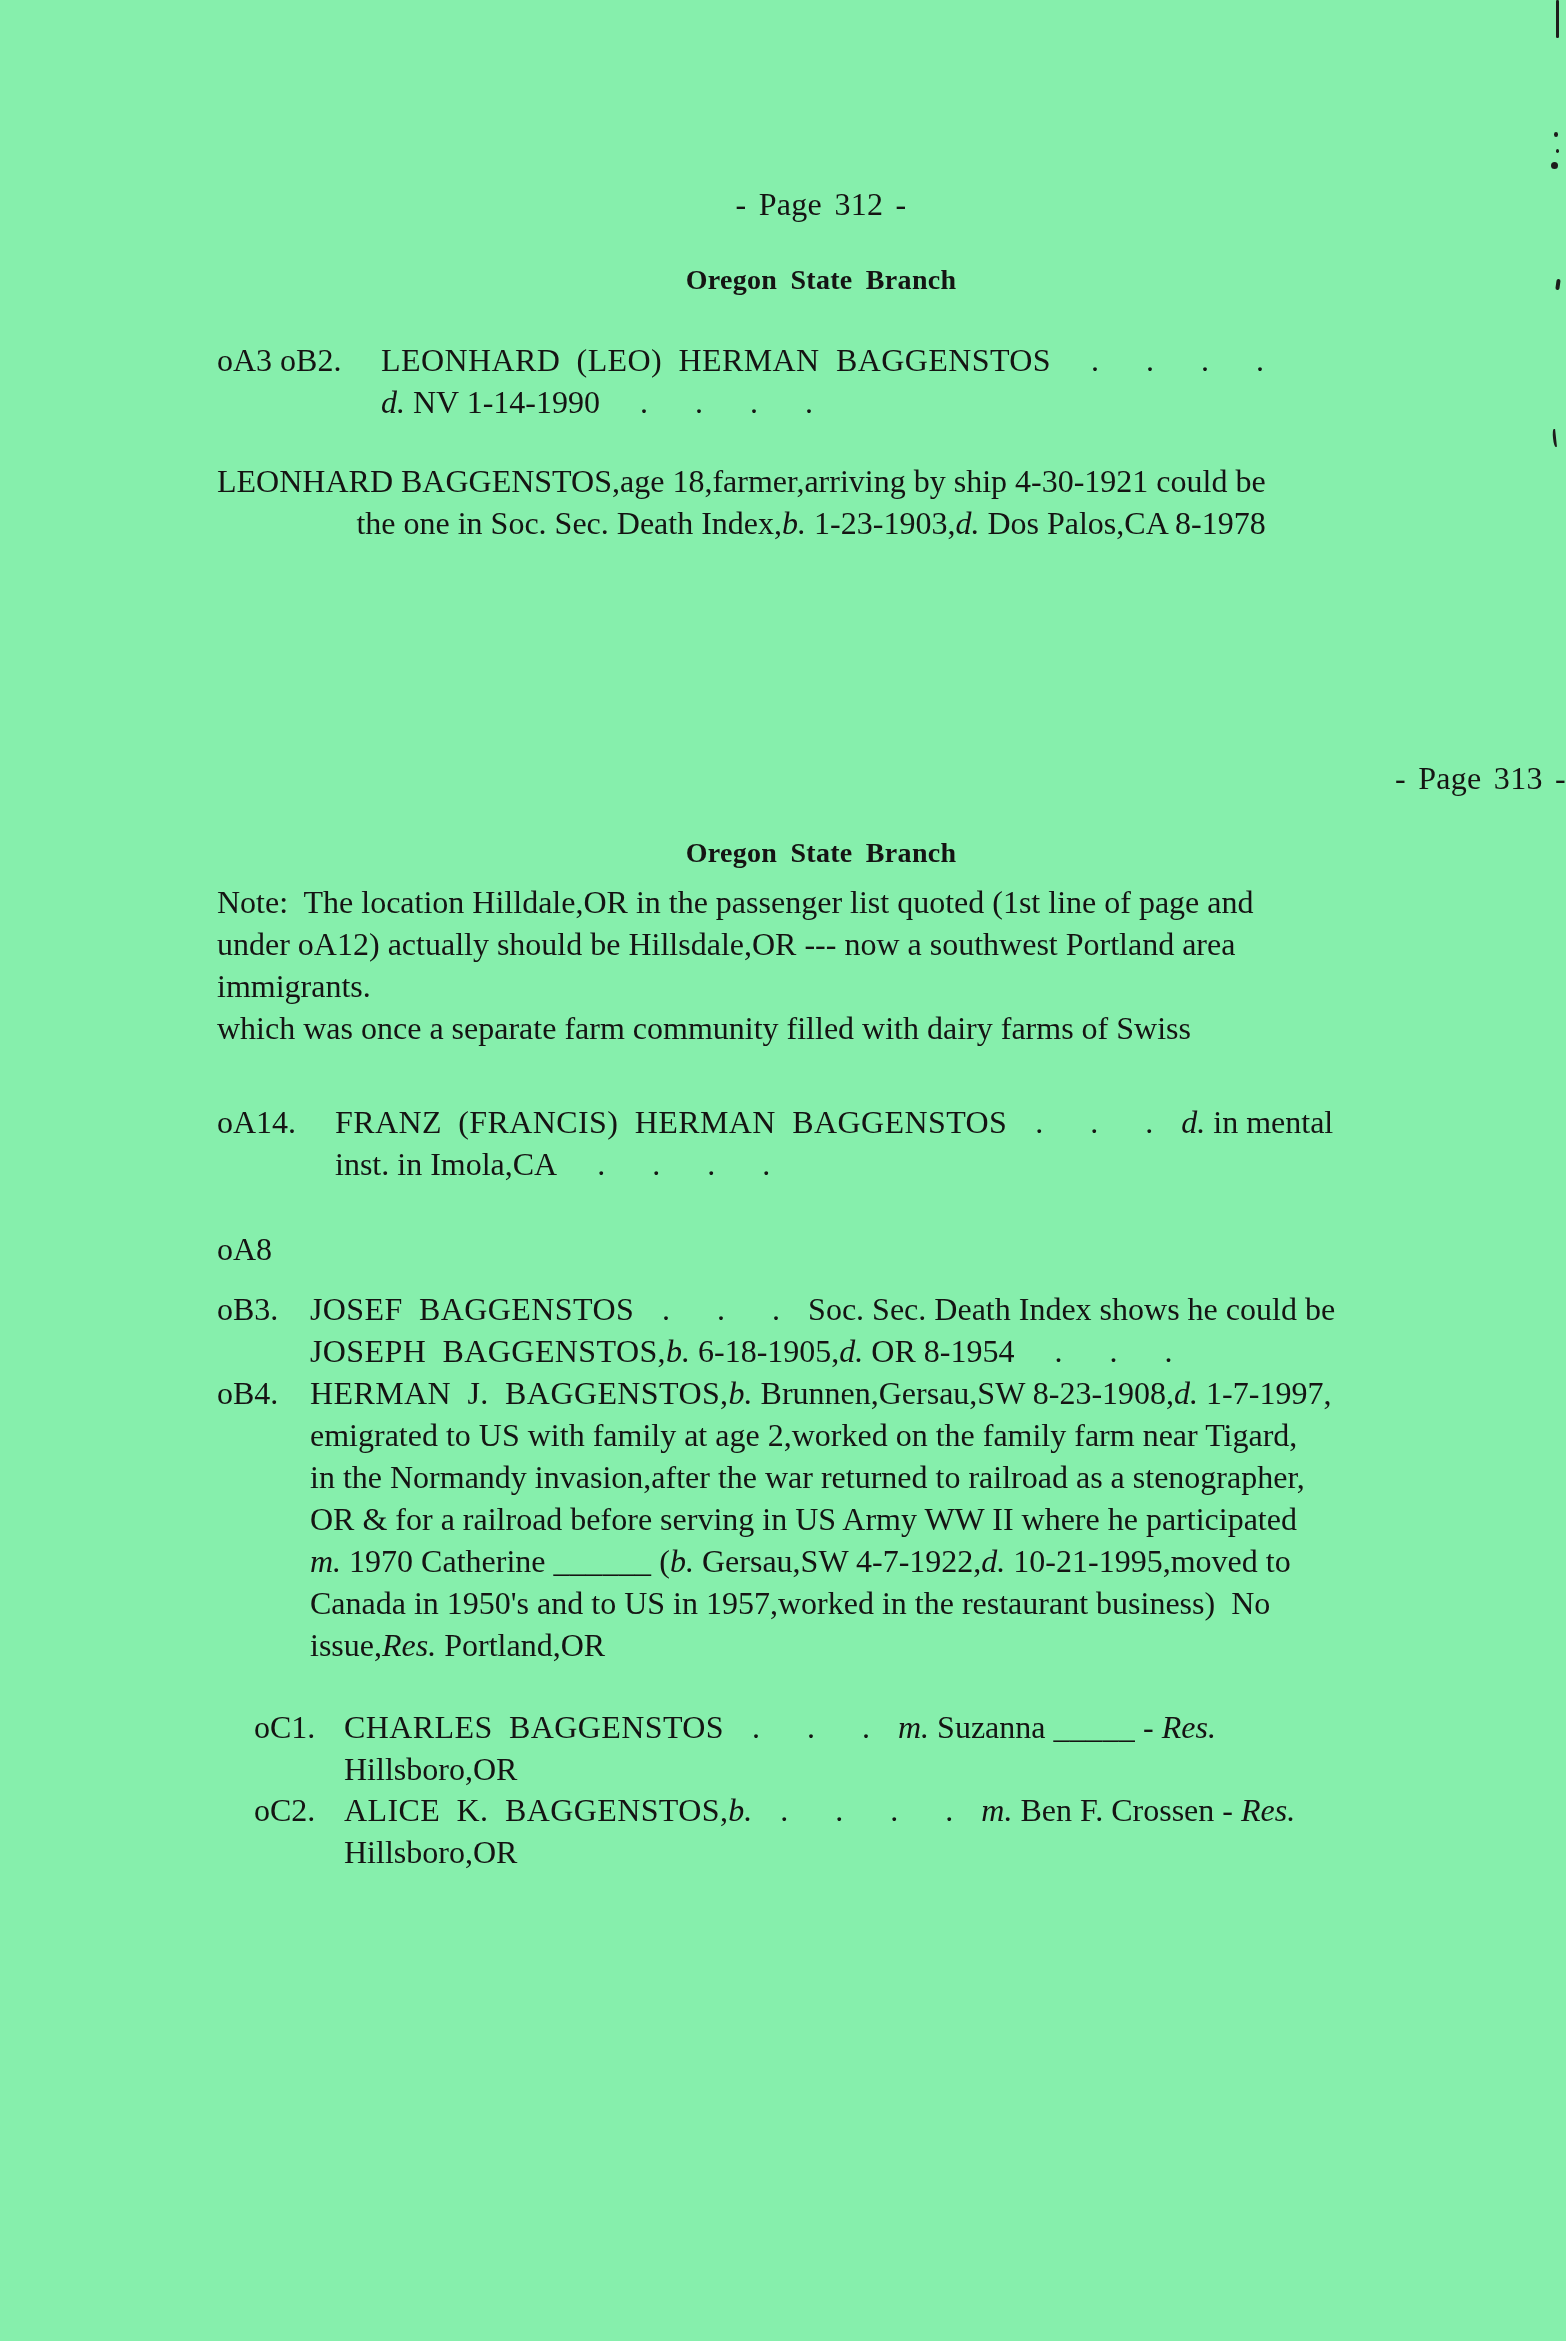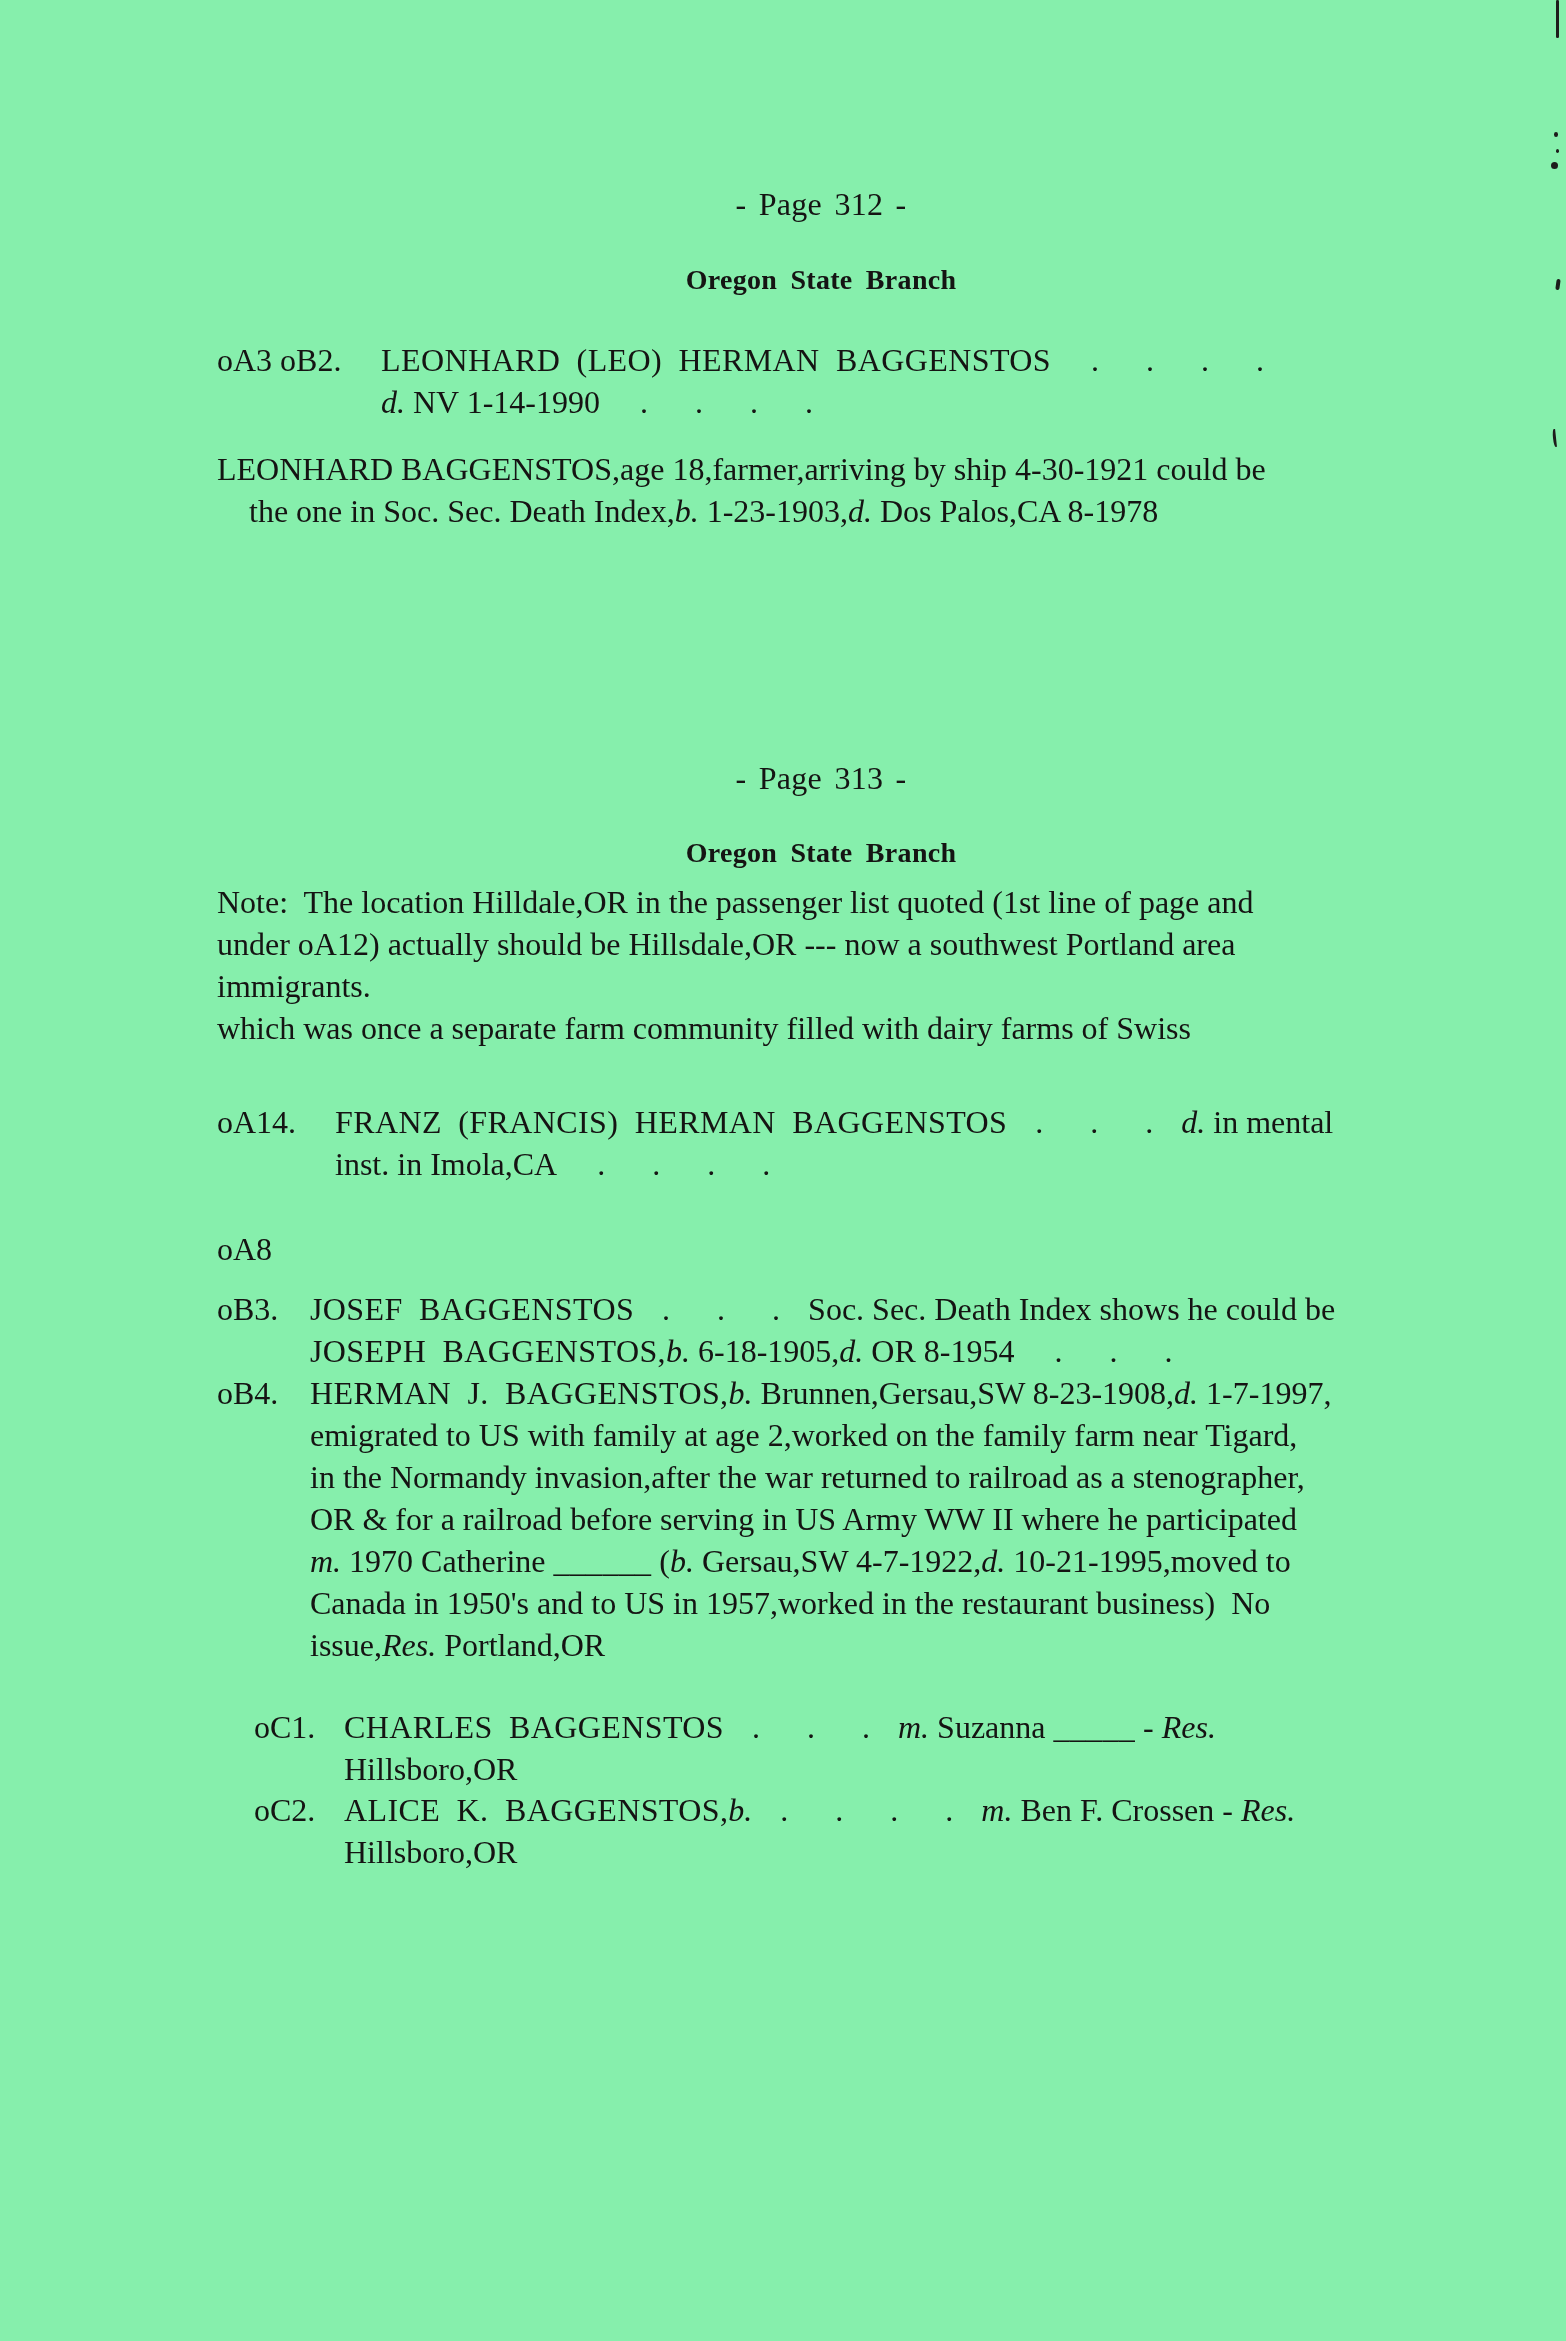--- a/index.html
+++ b/index.html
@@ -41,26 +41,26 @@
 <div class="page">
 
   <div class="abs center-band pagelabel" style="top:183px;">- Page 312 -</div>
   <div class="abs center-band title" style="top:259px;">Oregon State Branch</div>
 
   <div class="abs" style="left:217px;top:339px;">
     <div class="line"><span class="label w243">oA3 oB2.</span><span class="caps">LEONHARD (LEO) HERMAN BAGGENSTOS</span><span class="dots-end">. . . .</span></div>
     <div class="line ind243"><em>d.</em><span> NV 1-14-1990</span><span class="dots-end">. . . .</span></div>
   </div>
 
-  <div class="abs" style="left:217px;top:448px;">
+  <div class="abs" style="left:217px;top:460px;text-align:right;">
     <div class="line">LEONHARD BAGGENSTOS,age 18,farmer,arriving by ship 4-30-1921 could be</div>
     <div class="line ind48"><span>the one in Soc. Sec. Death Index,</span><em>b.</em><span> 1-23-1903,</span><em>d.</em><span> Dos Palos,CA 8-1978</span></div>
   </div>
 
-  <div class="abs center-band pagelabel" style="top:757px;">- Page 313 -</div>
+  <div class="abs center-band pagelabel" style="top:757px;text-align:right;">- Page 313 -</div>
   <div class="abs center-band title" style="top:832px;">Oregon State Branch</div>
 
   <div class="abs" style="left:217px;top:881px;">
     <div class="line">Note:&nbsp; The location Hilldale,OR in the passenger list quoted (1st line of page and</div>
     <div class="line">under oA12) actually should be Hillsdale,OR --- now a southwest Portland area</div>
     <div class="line">immigrants.</div>
     <div class="line">which was once a separate farm community filled with dairy farms of Swiss</div>
   </div>
 
   <div class="abs" style="left:217px;top:1101px;">

